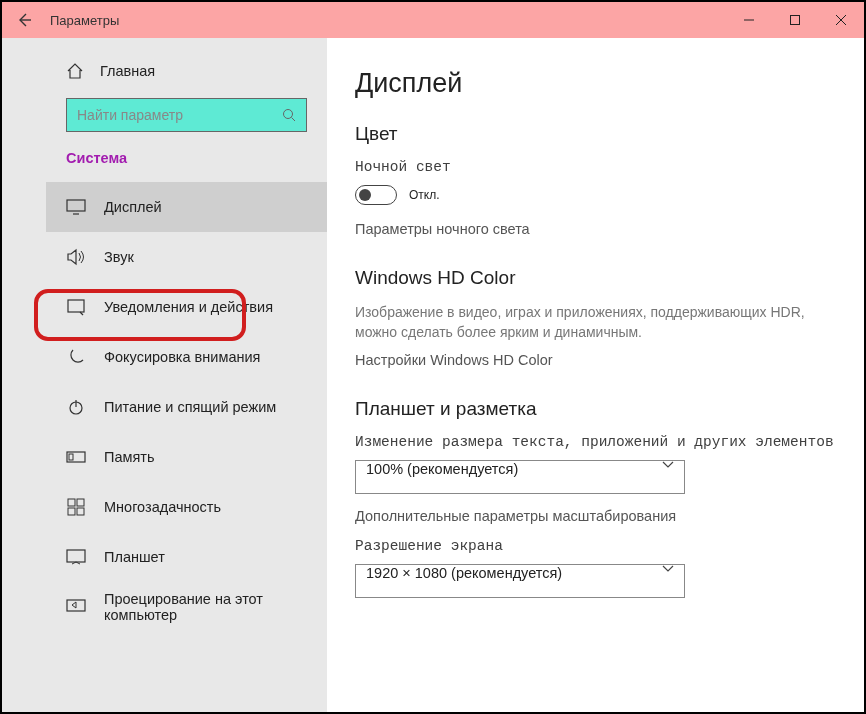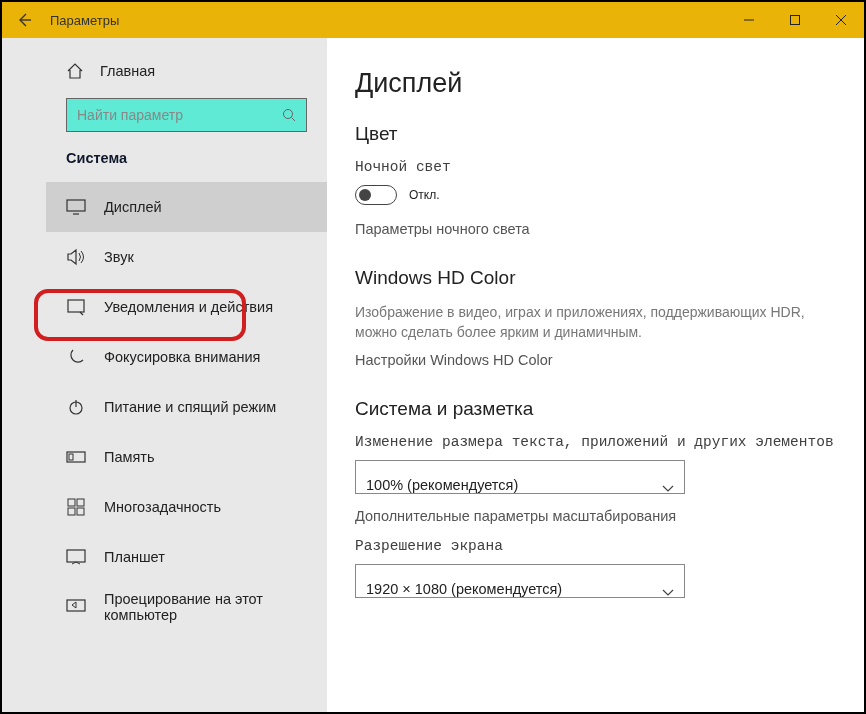--- a/index.html
+++ b/index.html
@@ -9,21 +9,21 @@
   border: 2px solid #000;
   position: relative;
   display: flex;
   flex-direction: column;
   overflow: hidden;
 }
 .titlebar {
   height: 36px;
   display: flex;
   align-items: center;
-  background: #eab308;
+  background: #fca5a5;
   position: relative;
 }
 .titlebar .back {
   width: 44px; height: 36px;
   display: flex; align-items: center; justify-content: center;
   cursor: pointer;
 }
 .titlebar .title {
   font-size: 13px; color: #333; margin-left: 4px;
 }
@@ -68,21 +68,21 @@
   flex: 1; border: none; outline: none;
   background: transparent;
   font-size: 14px;
   color: #555;
 }
 .search input::placeholder { color: #888; }
 .section-label {
   padding: 0 20px;
   font-size: 14.5px;
   font-weight: 600;
-  color: #0f172a;
+  color: #a21caf;
   margin-bottom: 16px;
 }
 .nav { display: flex; flex-direction: column; }
 .nav-item {
   height: 50px;
   display: flex; align-items: center;
   padding-left: 20px;
   gap: 18px;
   cursor: pointer;
   position: relative;
@@ -123,21 +123,21 @@
   border-radius: 50%;
   position: absolute;
   left: 3px; top: 3px;
 }
 .toggle-state { font-size: 12px; }
 .link { font-size: 14.5px; color: #555; margin-bottom: 6px; cursor: pointer; }
 .desc { font-size: 14px; color: #777; line-height: 1.4; margin-bottom: 10px; }
 .dropdown {
   width: 330px; height: 34px;
   border: 1px solid #888;
-  display: flex; align-items: flex-end; justify-content: space-between;
+  display: flex; align-items: flex-start; justify-content: space-between;
   padding: 0 10px;
   cursor: pointer;
   margin-bottom: 14px;
   font-size: 14.5px;
 }
 .dropdown.last { margin-bottom: 0; }
 svg { display: block; }
 </style>
 </head>
 <body>
@@ -287,21 +287,21 @@
             <div class="knob"></div>
           </div>
         <span class="toggle-state">Откл.</span>
       </div>
       <div class="link">Параметры ночного света</div>
 
       <div class="section-title big">Windows HD Color</div>
       <div class="desc">Изображение в видео, играх и приложениях, поддерживающих HDR, можно сделать более ярким и динамичным.</div>
       <div class="link">Настройки Windows HD Color</div>
 
-      <div class="section-title big">Система и разметка</div>
+      <div class="section-title big">Планшет и разметка</div>
       <div class="row-label">Изменение размера текста, приложений и других элементов</div>
       <div class="dropdown">
         <span>100% (рекомендуется)</span>
         <svg width="12" height="8" viewBox="0 0 12 8">
             <path d="M1 1 L6 6 L11 1" fill="none" stroke="#444" stroke-width="1.2"></path>
           </svg>
       </div>
       <div class="link">Дополнительные параметры масштабирования</div>
       <div class="row-label" style="margin-top:14px">Разрешение экрана</div>
       <div class="dropdown last">

